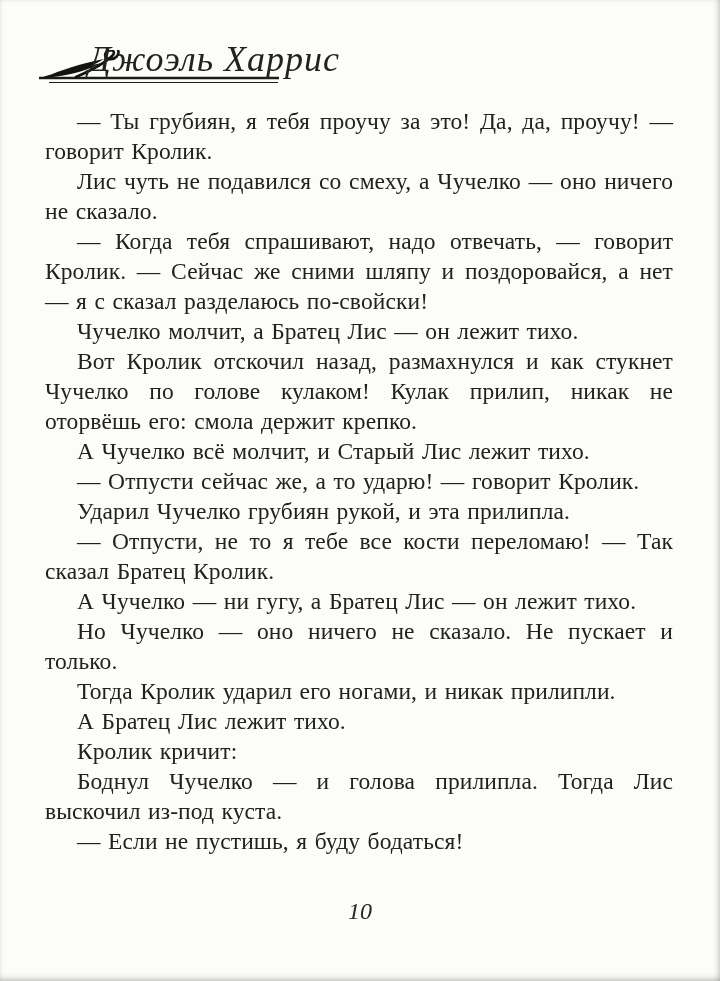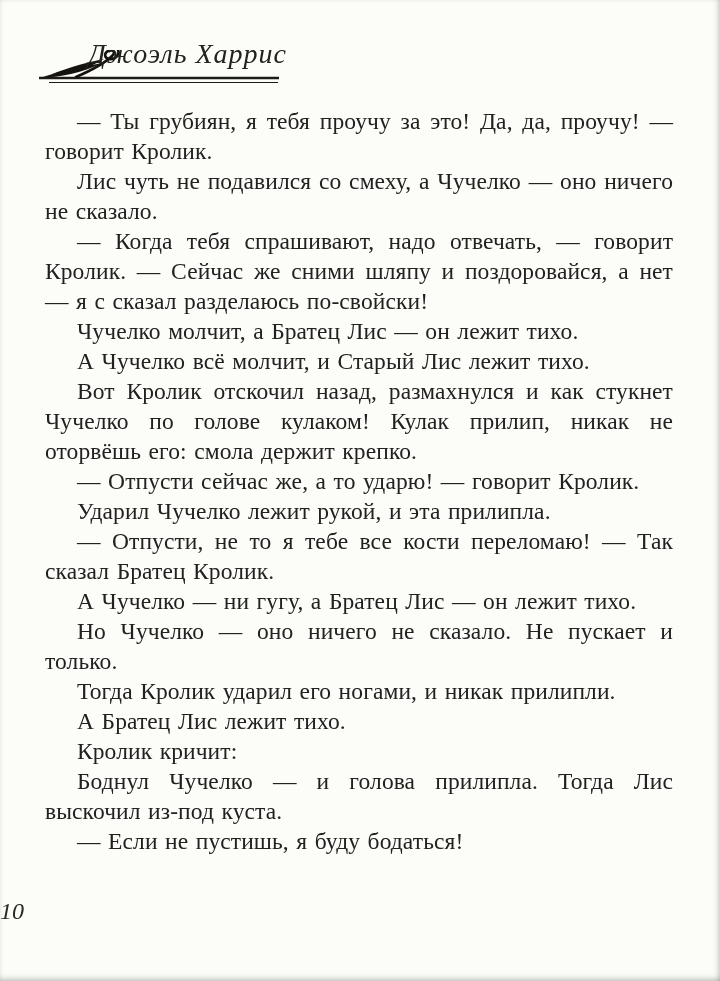--- a/index.html
+++ b/index.html
@@ -27,21 +27,21 @@
     top: 38px;
     left: 36px;
     width: 300px;
     height: 52px;
   }
   .author {
     position: absolute;
     left: 52px;
     top: 0;
     font-style: italic;
-    font-size: 28px;
+    font-size: 36px;
     letter-spacing: 1px;
     white-space: nowrap;
     color: #23221f;
   }
   .ornament {
     position: absolute;
     left: 0;
     top: 12px;
     width: 248px;
     height: 40px;
@@ -61,21 +61,21 @@
   .story p {
     margin: 0;
     text-indent: 32px;
   }
   
   .folio {
     position: absolute;
     left: 0;
     right: 0;
     top: 898px;
-    text-align: left;
+    text-align: center;
     font-style: italic;
     font-size: 24px;
     color: #2a2927;
   }
 </style>
 </head>
 <body>
 
 <div class="book-page">
 
@@ -93,24 +93,24 @@
       </svg>
     </span>
     <span class="author">Джоэль Харрис</span>
   </header>
 
   <main class="story" id="story">
       <p>— Ты грубиян, я тебя проучу за это! Да, да, проучу! — говорит Кролик.</p>
       <p>Лис чуть не подавился со смеху, а Чучелко — оно ничего не сказало.</p>
       <p>— Когда тебя спрашивают, надо отвечать, — говорит Кролик. — Сейчас же сними шляпу и поздоровайся, а нет — я с сказал разделаюсь по-свойски!</p>
       <p>Чучелко молчит, а Братец Лис — он лежит тихо.</p>
+      <p>Вот Кролик отскочил назад, размахнулся и как стукнет Чучелко по голове кулаком! Кулак прилип, никак не оторвёшь его: смола держит крепко.</p>
       <p>А Чучелко всё молчит, и Старый Лис лежит тихо.</p>
-      <p>Вот Кролик отскочил назад, размахнулся и как стукнет Чучелко по голове кулаком! Кулак прилип, никак не оторвёшь его: смола держит крепко.</p>
       <p>— Отпусти сейчас же, а то ударю! — говорит Кролик.</p>
-      <p>Ударил Чучелко лежит рукой, и эта прилипла.</p>
+      <p>Ударил Чучелко грубиян рукой, и эта прилипла.</p>
       <p>— Отпусти, не то я тебе все кости переломаю! — Так сказал Братец Кролик.</p>
       <p>А Чучелко — ни гугу, а Братец Лис — он лежит тихо.</p>
       <p>Но Чучелко — оно ничего не сказало. Не пускает и только.</p>
       <p>Тогда Кролик ударил его ногами, и никак прилипли.</p>
       <p>А Братец Лис лежит тихо.</p>
       <p>Кролик кричит:</p>
       <p>Боднул Чучелко — и голова прилипла. Тогда Лис выскочил из-под куста.</p>
       <p>— Если не пустишь, я буду бодаться!</p>
     </main>
 

